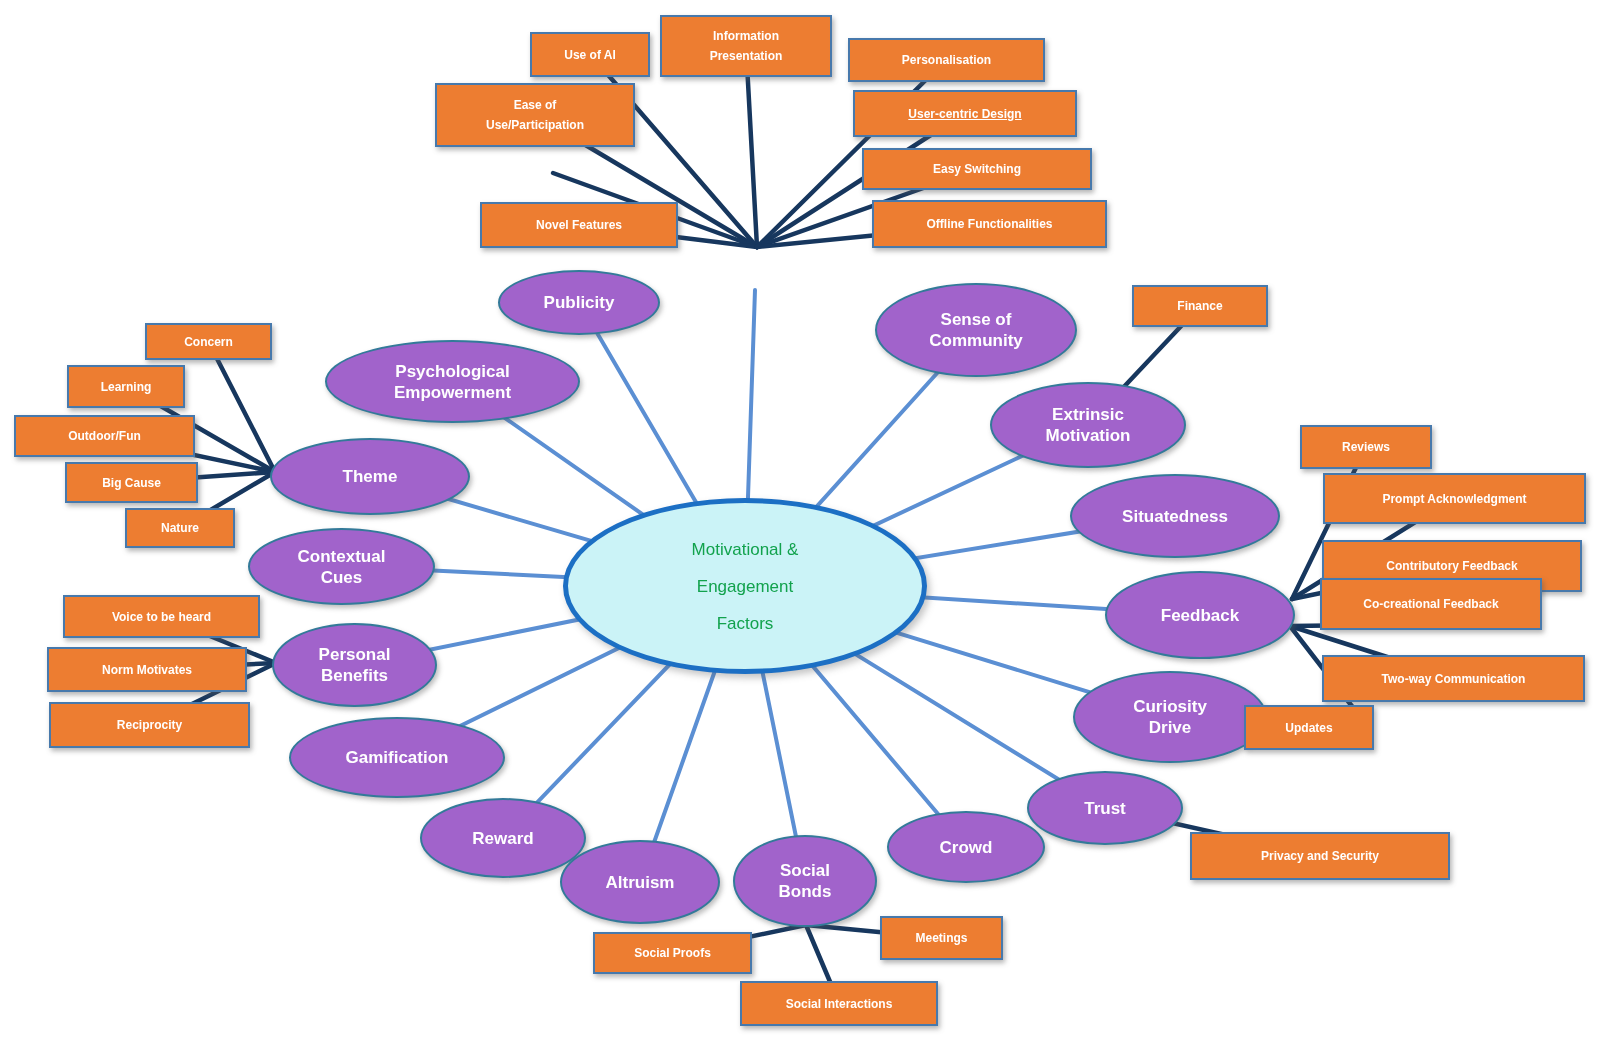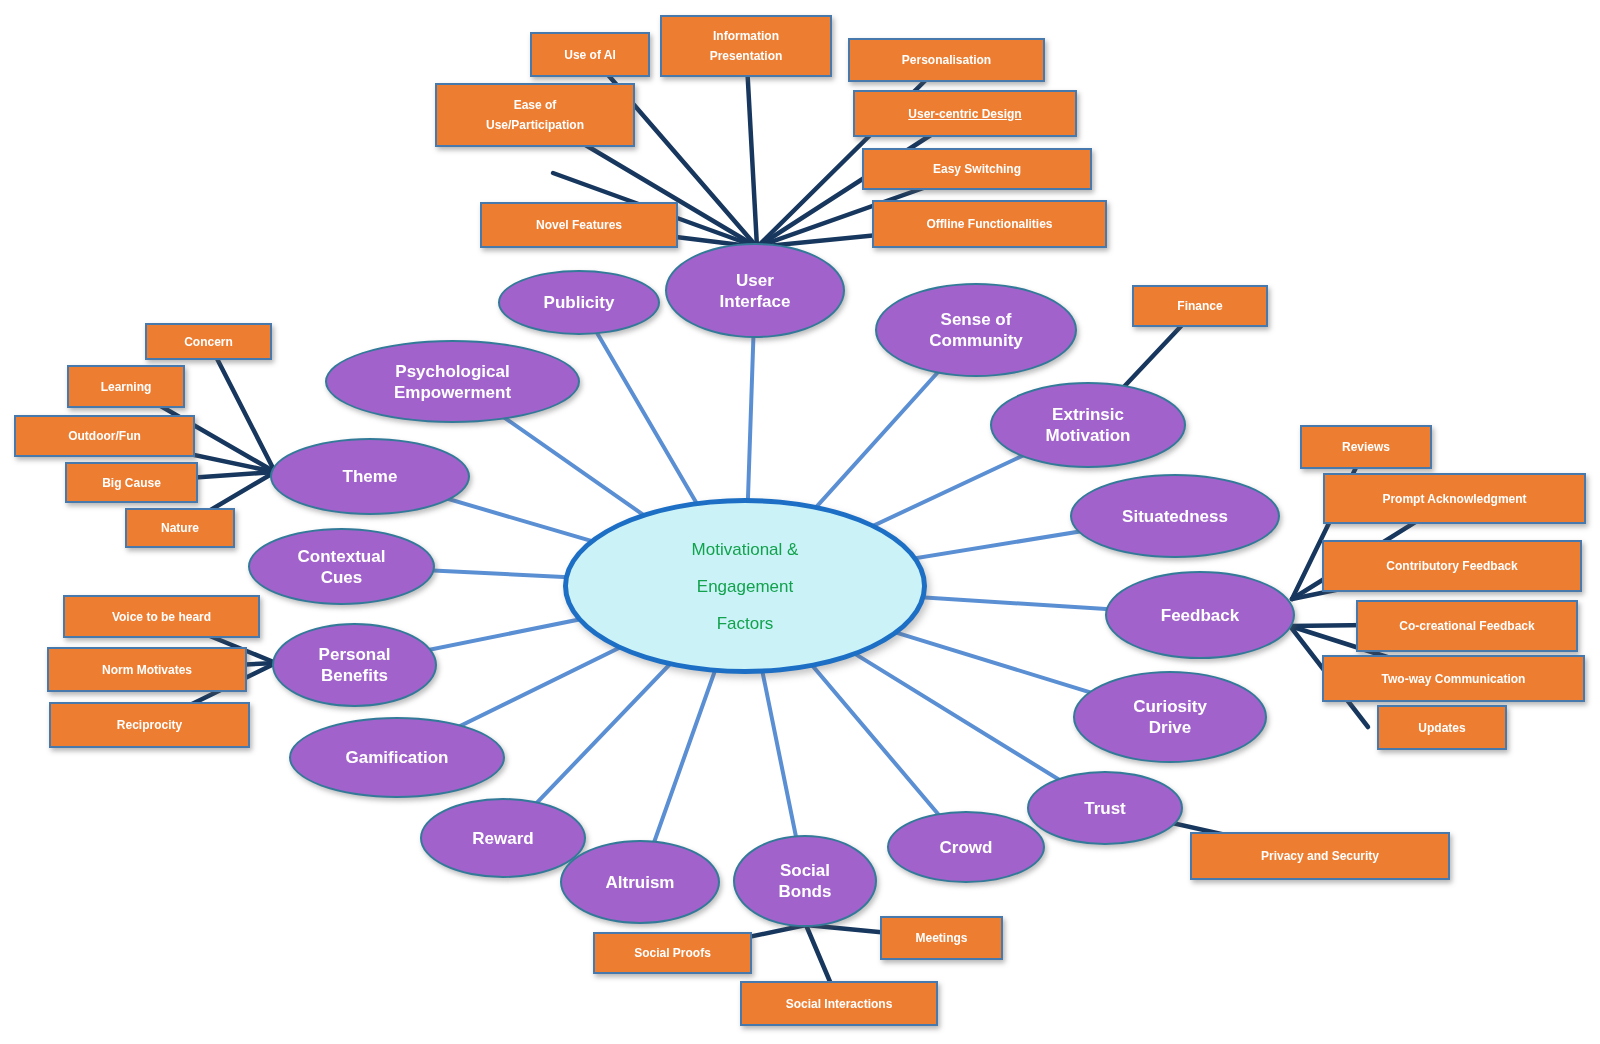--- a/index.html
+++ b/index.html
@@ -104,22 +104,20 @@
     <line class="branch" x1="806" y1="925" x2="839" y2="1003"></line>
     <line class="branch" x1="806" y1="925" x2="941" y2="938"></line>
     <line class="branch" x1="1088" y1="425" x2="1200" y2="306"></line>
     <line class="branch" x1="1105" y1="808" x2="1320" y2="856"></line>
   </svg>
 
   <div class="node center-node" style="left:563px; top:498px; width:364px; height:176px;">Motivational &amp;
 Engagement
 Factors</div>
 
-  <div class="node ellipse" style="left:665px;  top:243px; width:180px; height:95px;">User
-Interface</div>
   <div class="node ellipse" style="left:498px;  top:270px; width:162px; height:65px;">Publicity</div>
   <div class="node ellipse" style="left:325px;  top:340px; width:255px; height:83px;">Psychological
 Empowerment</div>
   <div class="node ellipse" style="left:270px;  top:438px; width:200px; height:77px;">Theme</div>
   <div class="node ellipse" style="left:248px;  top:528px; width:187px; height:77px;">Contextual
 Cues</div>
   <div class="node ellipse" style="left:272px;  top:623px; width:165px; height:84px;">Personal
 Benefits</div>
   <div class="node ellipse" style="left:289px;  top:717px; width:216px; height:81px;">Gamification</div>
   <div class="node ellipse" style="left:420px;  top:798px; width:166px; height:80px;">Reward</div>
@@ -155,18 +153,18 @@
   <div class="node box" style="left:63px;   top:595px; width:197px; height:43px;">Voice to be heard</div>
   <div class="node box" style="left:47px;   top:647px; width:200px; height:45px;">Norm Motivates</div>
   <div class="node box" style="left:49px;   top:702px; width:201px; height:46px;">Reciprocity</div>
   <div class="node box" style="left:593px;  top:932px; width:159px; height:42px;">Social Proofs</div>
   <div class="node box" style="left:740px;  top:981px; width:198px; height:45px;">Social Interactions</div>
   <div class="node box" style="left:880px;  top:916px; width:123px; height:44px;">Meetings</div>
   <div class="node box" style="left:1132px; top:285px; width:136px; height:42px;">Finance</div>
   <div class="node box" style="left:1300px; top:425px; width:132px; height:44px;">Reviews</div>
   <div class="node box" style="left:1323px; top:473px; width:263px; height:51px;">Prompt Acknowledgment</div>
   <div class="node box" style="left:1322px; top:540px; width:260px; height:52px;">Contributory Feedback</div>
-  <div class="node box" style="left:1320px; top:600px; width:222px; height:52px;margin-left:36px;">Co-creational Feedback</div>
+  <div class="node box" style="left:1320px; top:578px; width:222px; height:52px;">Co-creational Feedback</div>
   <div class="node box" style="left:1322px; top:655px; width:263px; height:47px;">Two-way Communication</div>
-  <div class="node box" style="left:1377px; top:705px; width:130px; height:45px;">Updates</div>
+  <div class="node box" style="left:1244px; top:705px; width:130px; height:45px;">Updates</div>
   <div class="node box" style="left:1190px; top:832px; width:260px; height:48px;">Privacy and Security</div>
 
 </div>
 
 </body></html>

